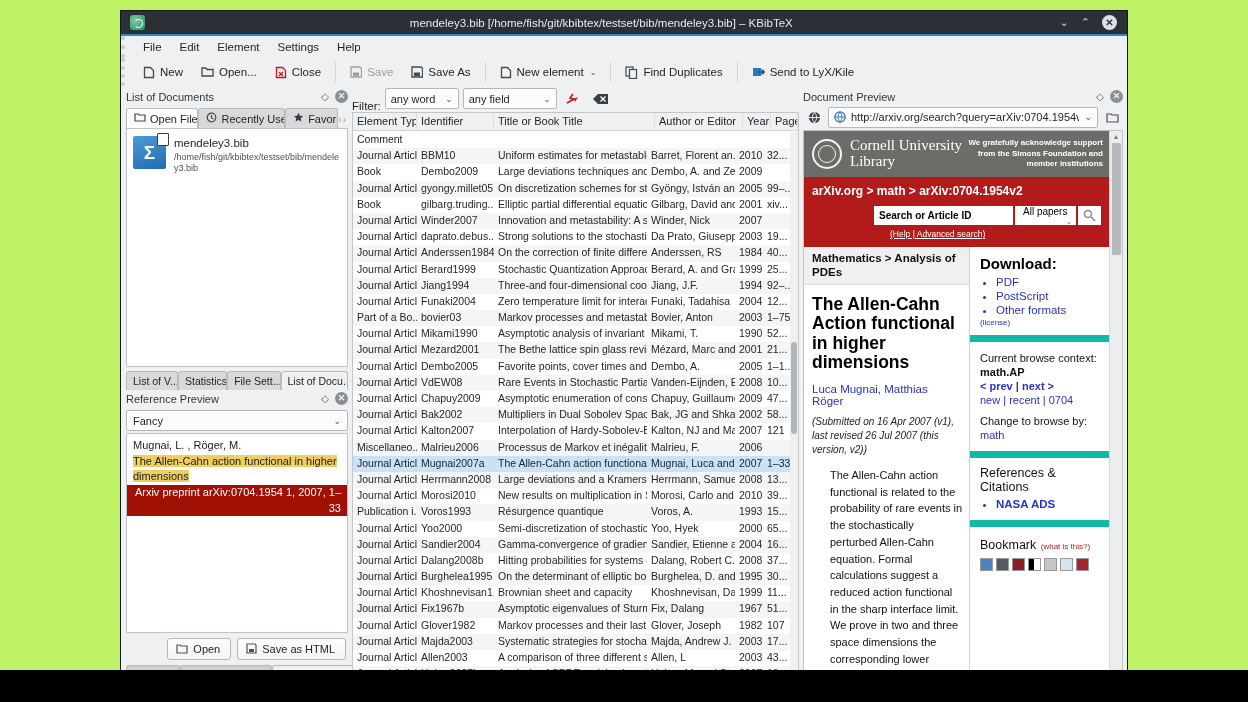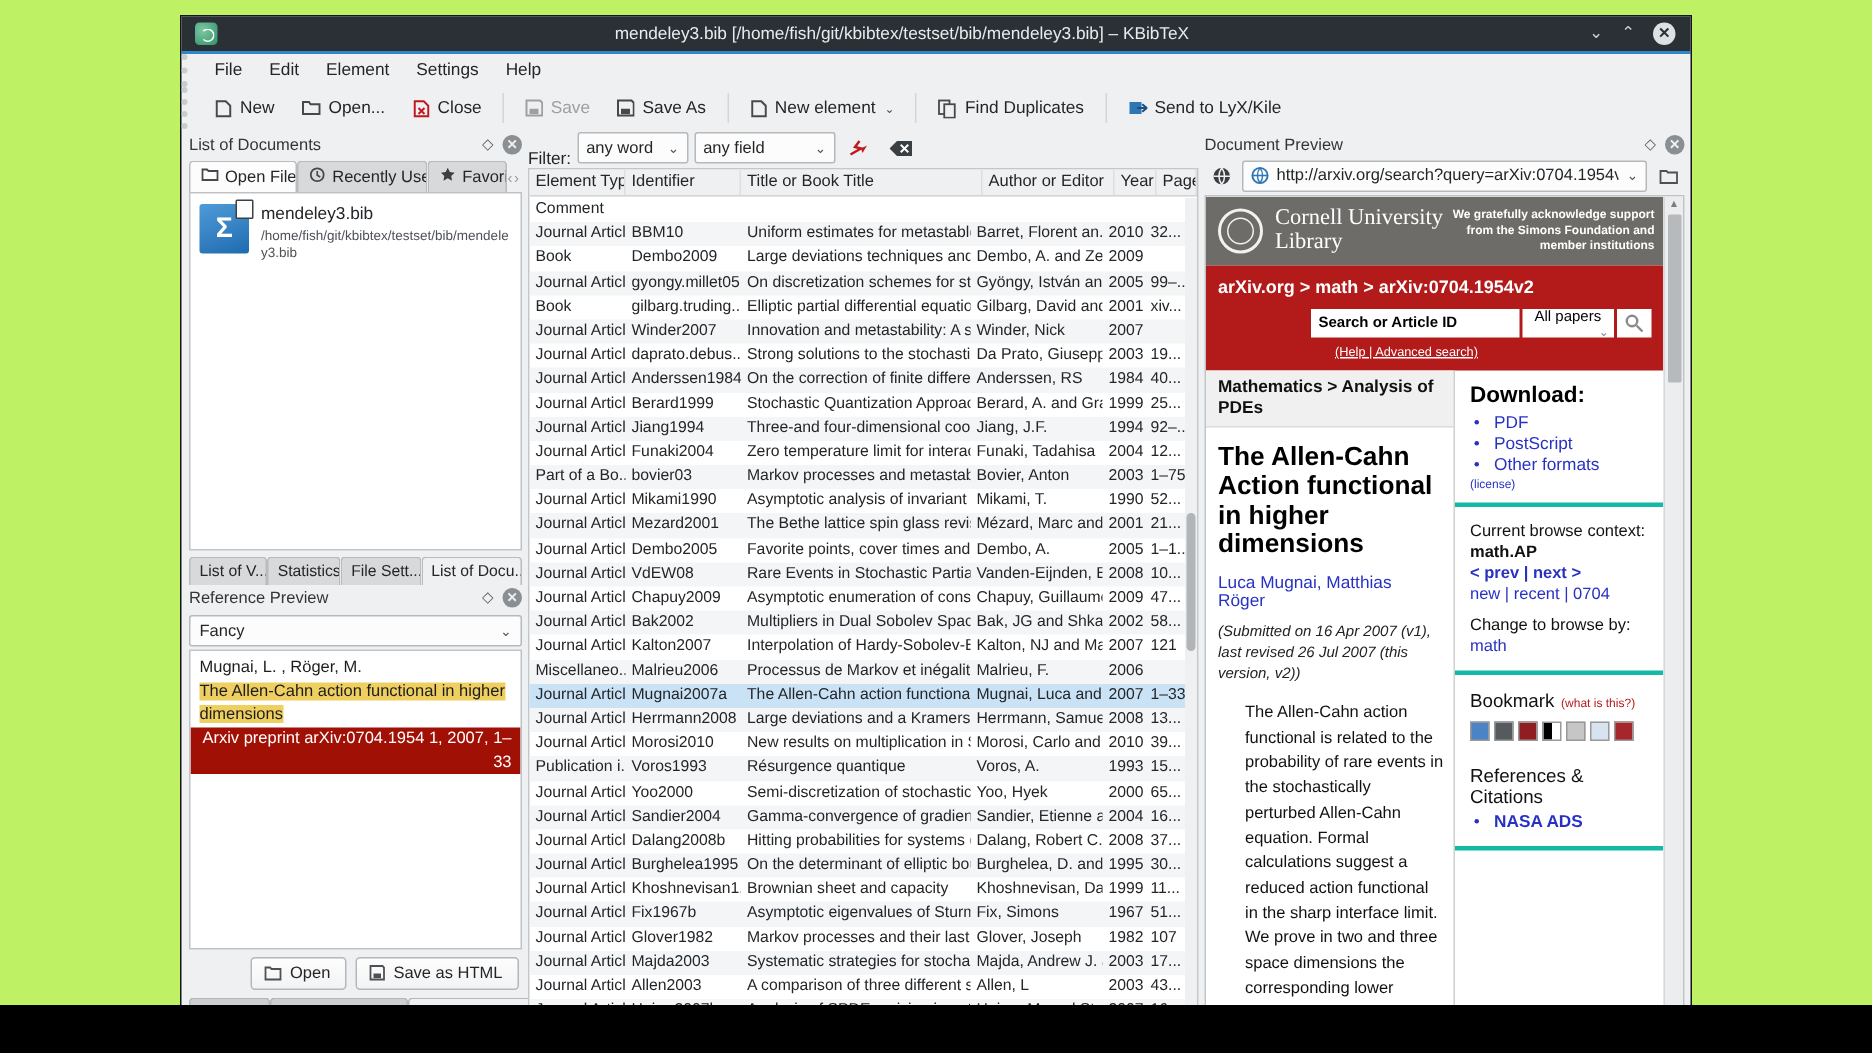--- a/index.html
+++ b/index.html
@@ -144,21 +144,21 @@
   .page-cols { display:flex; }
   .col-main { flex:1; min-width:0; }
   .subject-bar { background:#f0f0f0; border-bottom:1px solid #ddd; font-size:11.5px; font-weight:bold;
                  color:#111; padding:5px 8px 4px; line-height:1.2; }
   .paper-title { font-size:17.5px; font-weight:bold; color:#000; line-height:1.12; padding:10px 8px 6px; }
   .paper-authors { font-size:11.5px; color:#2832c2; padding:4px 8px 0; }
   .submitted { font-size:10px; font-style:italic; color:#222; padding:8px 8px 0; line-height:1.4; }
   .abstract { font-size:11px; color:#111; line-height:1.52; padding:10px 6px 0 26px; }
 
   .col-side { width:140px; border-left:1px solid #cfcfcf; flex:0 0 auto; }
-  .side-sec { padding:8px 6px 8px 10px; border-bottom:3px solid #14b8a6; }
+  .side-sec { padding:8px 6px 8px 10px; border-bottom:7px solid #14b8a6; }
   .dl-title { font-size:15px; font-weight:bold; color:#000; }
   .dl-list { list-style:disc; margin:4px 0 2px 16px; }
   .dl-list li { font-size:11.5px; color:#2832c2; margin:2px 0; }
   .lic { font-size:8px; color:#2832c2; }
   .side-line { font-size:11px; color:#111; margin:2px 0; }
   .side-bold { font-weight:bold; }
   .side-links { font-size:11px; color:#2832c2; margin:2px 0; }
   .refs-title { font-size:12.5px; color:#111; }
   .bm-title { font-size:12.5px; color:#111; }
   .bm-hint { font-size:8px; color:#b31b1b; }
@@ -613,21 +613,21 @@
                 <div class="tc">Khoshnevisan1...</div>
                 <div class="tc">Brownian sheet and capacity</div>
                 <div class="tc">Khoshnevisan, Da...</div>
                 <div class="tc">1999</div>
                 <div class="tc">11...</div>
               </div>
               <div class="tbl-grid trow">
                 <div class="tc">Journal Article</div>
                 <div class="tc">Fix1967b</div>
                 <div class="tc">Asymptotic eigenvalues of Sturm-liouvil...</div>
-                <div class="tc">Fix, Simons</div>
+                <div class="tc">Fix, Dalang</div>
                 <div class="tc">1967</div>
                 <div class="tc">51...</div>
               </div>
               <div class="tbl-grid trow">
                 <div class="tc">Journal Article</div>
                 <div class="tc">Glover1982</div>
                 <div class="tc">Markov processes and their last exit dis...</div>
                 <div class="tc">Glover, Joseph</div>
                 <div class="tc">1982</div>
                 <div class="tc">107</div>
@@ -748,39 +748,39 @@
                   <div class="side-line side-bold">math.AP</div>
                   <div class="side-links side-bold">
                     <span>&lt; prev</span>
                     <span> | </span>
                     <span>next &gt;</span>
                   </div>
                   <div class="side-links" id="ctx-links"><span>new</span><span> | </span><span>recent</span><span> | </span><span>0704</span></div>
                   <div class="side-line" style="margin-top:9px">Change to browse by:</div>
                   <div class="side-links">math</div>
                 </div>
+                <div class="side-sec">
+                  <div class="refs-title">References &amp; Citations</div>
+                  <ul class="dl-list" id="refs-list">
+                      <li style="font-weight: bold;">NASA ADS</li>
+                    </ul>
+                </div>
                 <div class="side-sec" style="border-bottom:none">
                   <span class="bm-title">Bookmark</span>
                   <span class="bm-hint">(what is this?)</span>
                   <div class="bm-icons" id="bm-icons">
                       <span class="bm-ic" style="background: rgb(74, 132, 196);"></span>
                       <span class="bm-ic" style="background: rgb(85, 90, 94);"></span>
                       <span class="bm-ic" style="background: rgb(143, 29, 34);"></span>
                       <span class="bm-ic" style="background: linear-gradient(90deg, rgb(0, 0, 0) 50%, rgb(255, 255, 255) 50%);"></span>
                       <span class="bm-ic" style="background: rgb(198, 198, 198);"></span>
                       <span class="bm-ic" style="background: rgb(215, 227, 239);"></span>
                       <span class="bm-ic" style="background: rgb(166, 38, 44);"></span>
                     </div>
                 </div>
-                <div class="side-sec">
-                  <div class="refs-title">References &amp; Citations</div>
-                  <ul class="dl-list" id="refs-list">
-                      <li style="font-weight: bold;">NASA ADS</li>
-                    </ul>
-                </div>
               </div>
             </div>
           </div>
           <div class="web-scroll">
             <span class="arr">▲</span>
             <span class="thumb"></span>
             <span class="arr bottom">▼</span>
           </div>
         </div>
       </div>

